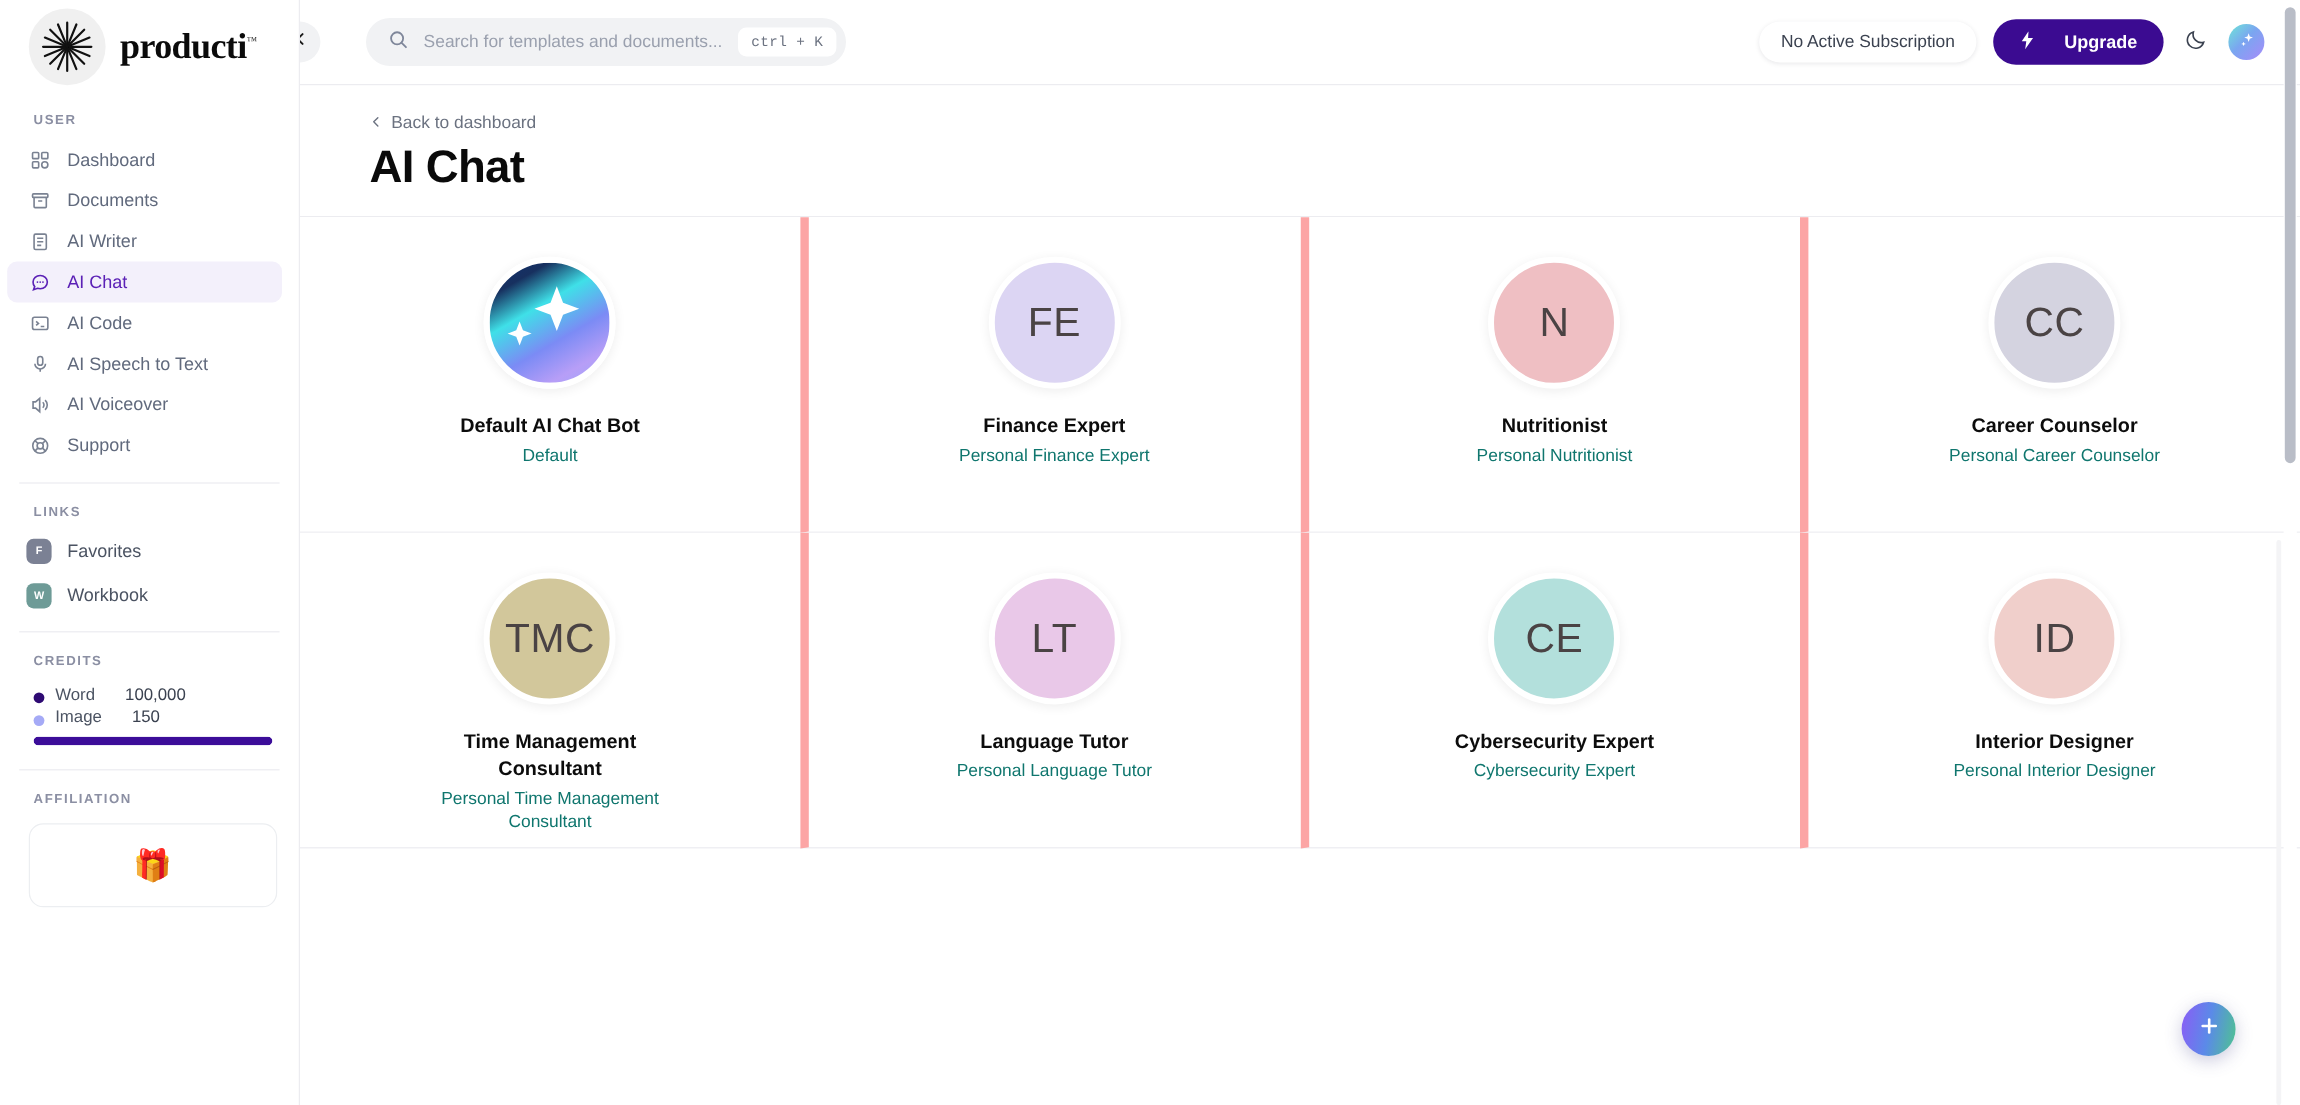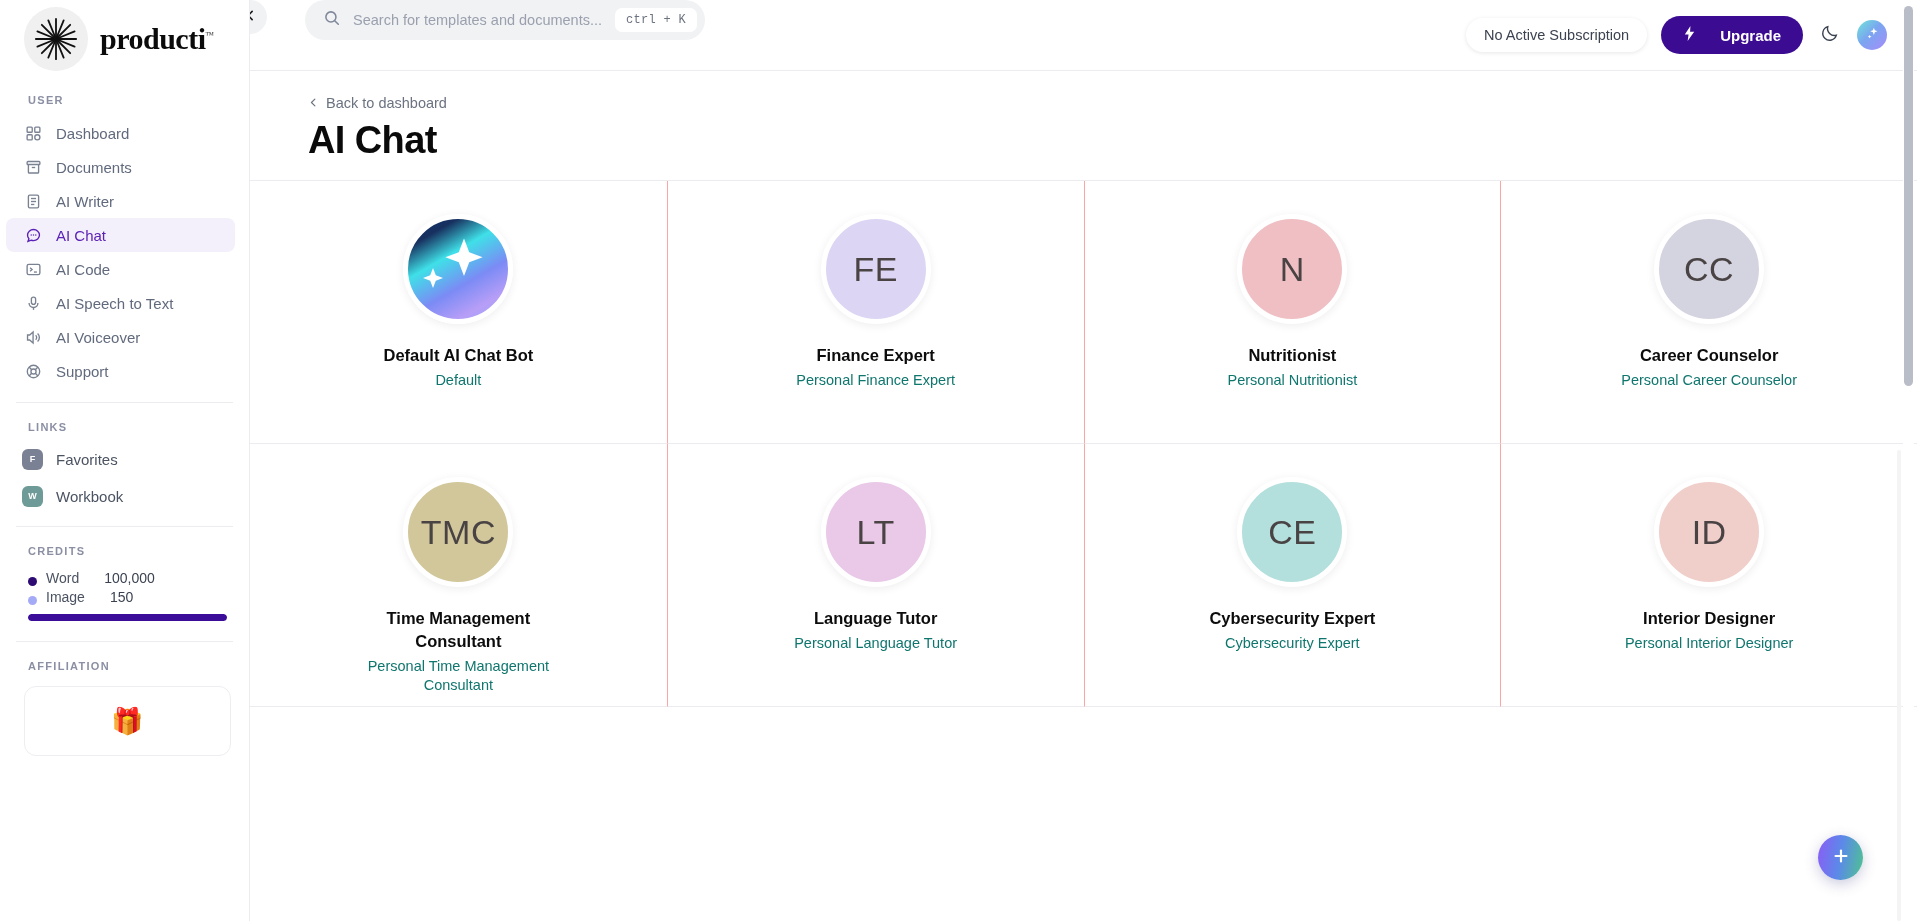--- a/index.html
+++ b/index.html
@@ -70,21 +70,21 @@
 
   .aff-card {
     margin: 14px 18px 0 24px; border: 1px solid #eceef1; border-radius: 12px;
     height: 70px; display: flex; align-items: center; justify-content: center;
     font-size: 26px;
   }
 
   
   .main { flex: 1; height: 921px; position: relative; overflow: hidden; background: #fff; }
   .topbar {
-    height: 71px; border-bottom: 1px solid #ececf0; display: flex; 
+    height: 71px; border-bottom: 1px solid #ececf0; display: flex; align-items: center;
     padding: 0 30px 0 0; background: #fff; position: relative;
   }
   .collapse-btn {
     width: 34px; height: 34px; border-radius: 50%; background: #f1f2f4;
     display: flex; align-items: center; justify-content: center; cursor: pointer;
     margin-left: -17px; flex: 0 0 34px; position: relative; z-index: 5;
   }
   .search {
     margin-left: 38px; width: 400px; height: 40px; border-radius: 20px; background: #f1f2f4;
     display: flex; align-items: center; padding: 0 8px 0 18px; gap: 12px; cursor: text;
@@ -115,21 +115,21 @@
     display: flex; align-items: center; justify-content: center; color: #fff; font-size: 15px;
   }
 
   .page-head { padding: 24px 0 18px 58px; }
   .crumb { display: flex; align-items: center; gap: 7px; color: #6b7280; font-size: 14.5px; cursor: pointer; }
   .page-title { font-size: 38px; font-weight: 700; letter-spacing: -0.6px; margin-top: 8px; color: #0a0a0a; }
 
   .grid-wrap { border-top: 1px solid #ececf0; }
   .grid { display: grid; grid-template-columns: repeat(4, 1fr); }
   .cell {
-    border-bottom: 1px solid #ececf0; border-left: 1px solid #fca5a5;
+    border-bottom: 1px solid #ececf0; border-left: 7px solid #fca5a5;
     height: 263px; display: flex; flex-direction: column; align-items: center;
     padding-top: 33px; cursor: pointer; background: #fff;
   }
   .cell:nth-child(4n+1) { border-left: 0; }
   .av {
     width: 110px; height: 110px; border-radius: 50%; flex: 0 0 110px;
     display: flex; align-items: center; justify-content: center;
     font-size: 34px; color: #4a4344; letter-spacing: .5px;
     border: 5px solid #fff; box-shadow: 0 2px 10px rgba(0,0,0,.07);
   }

